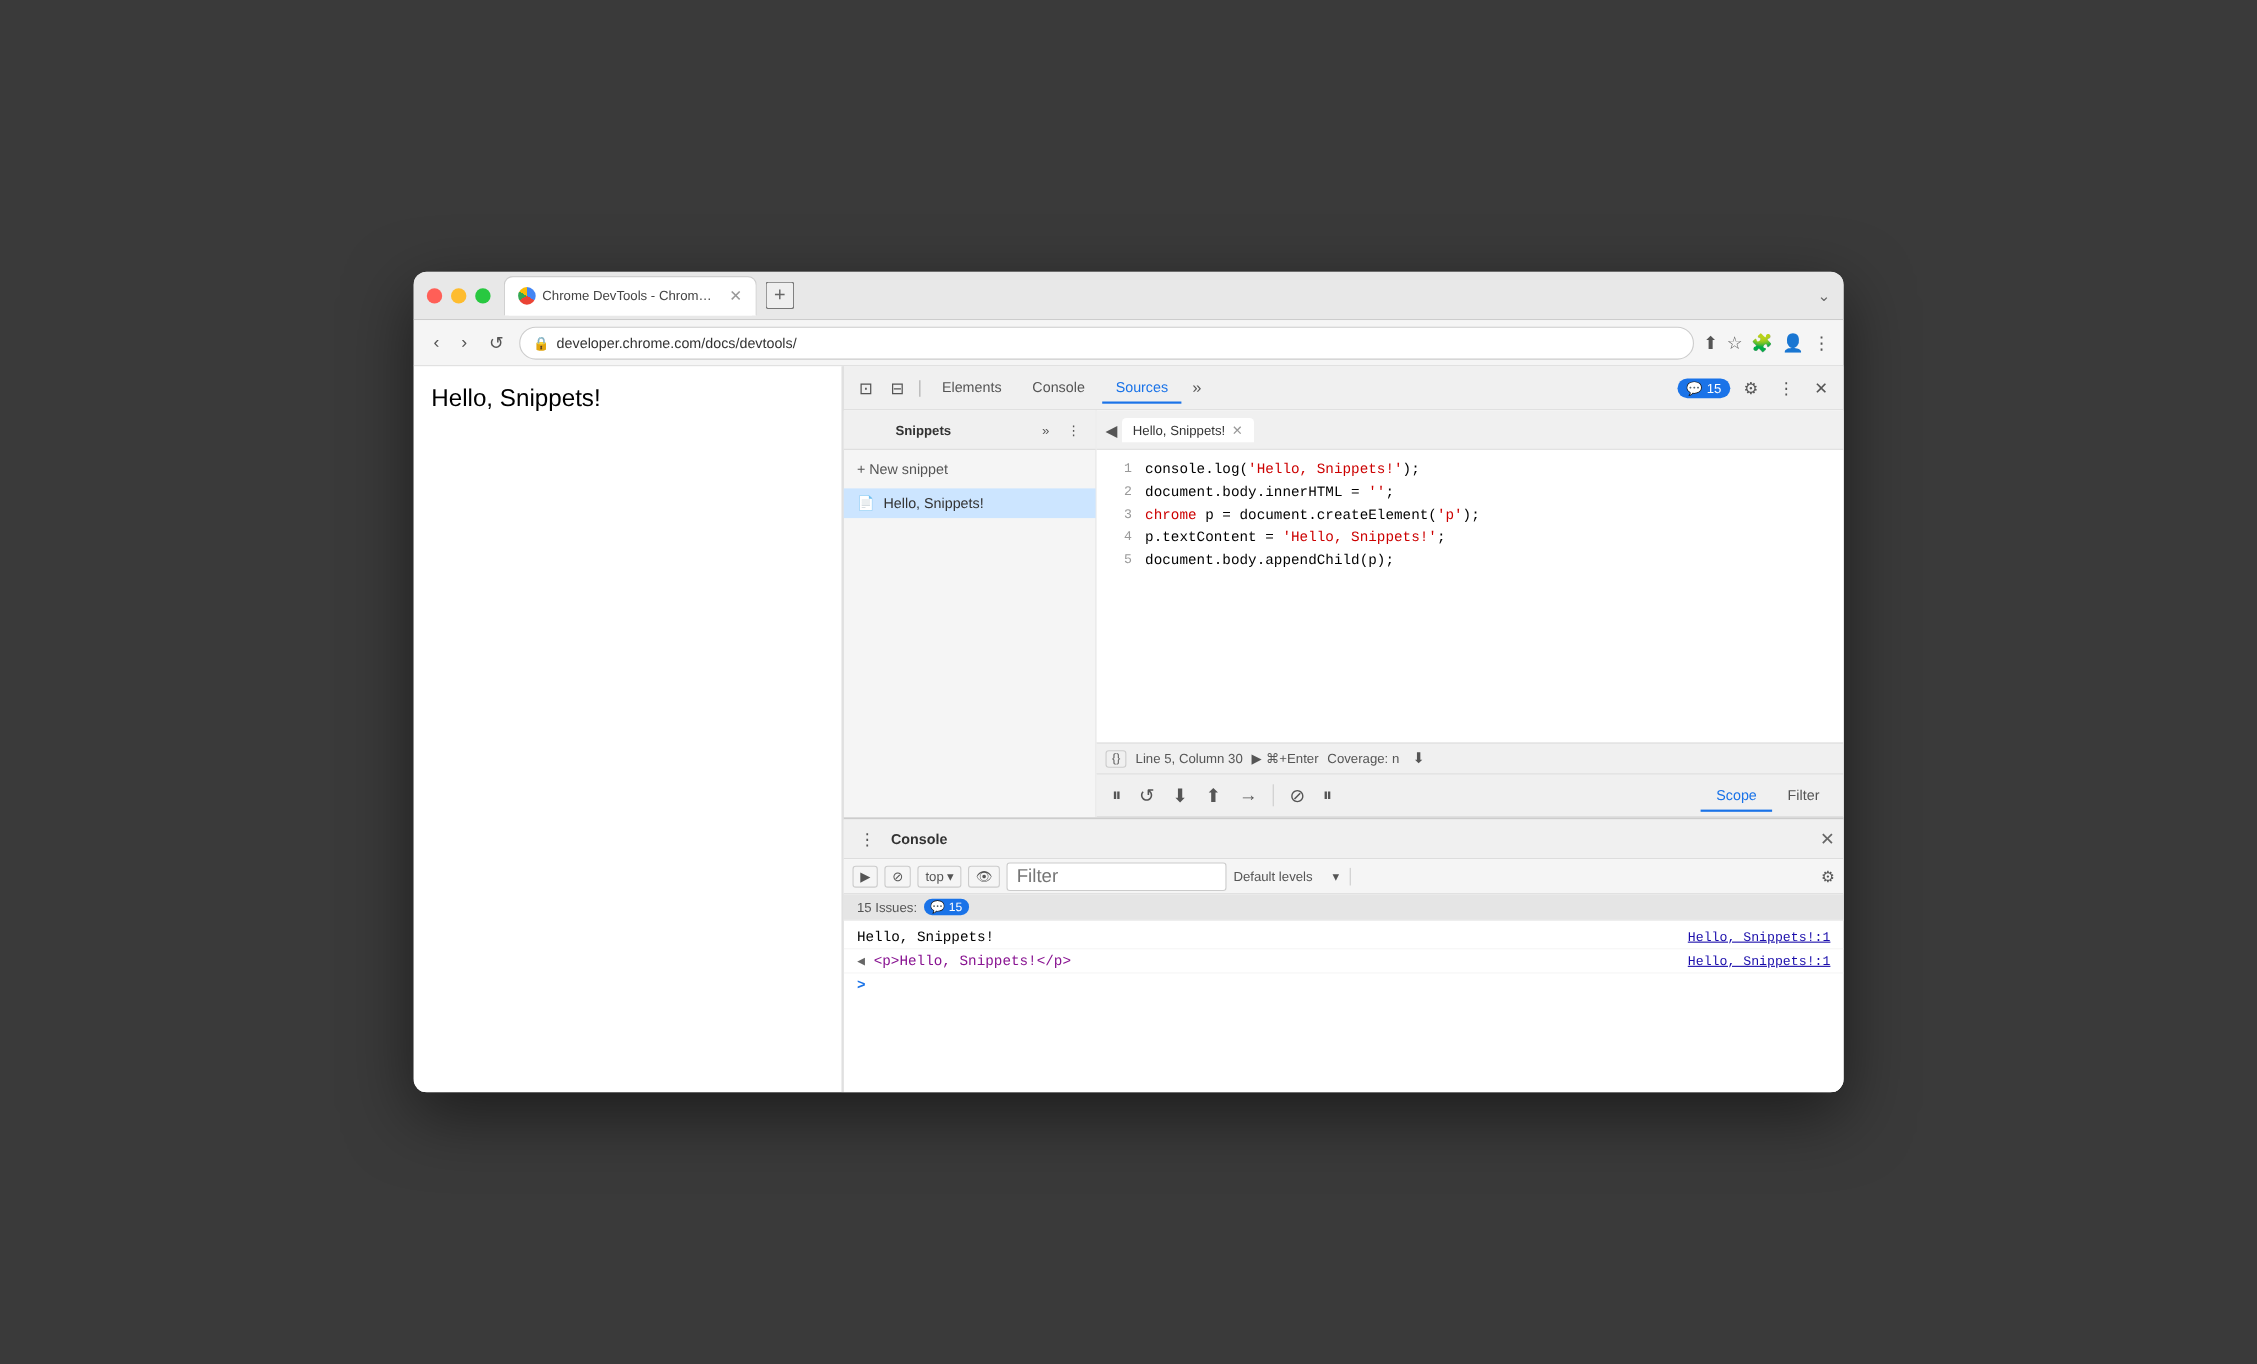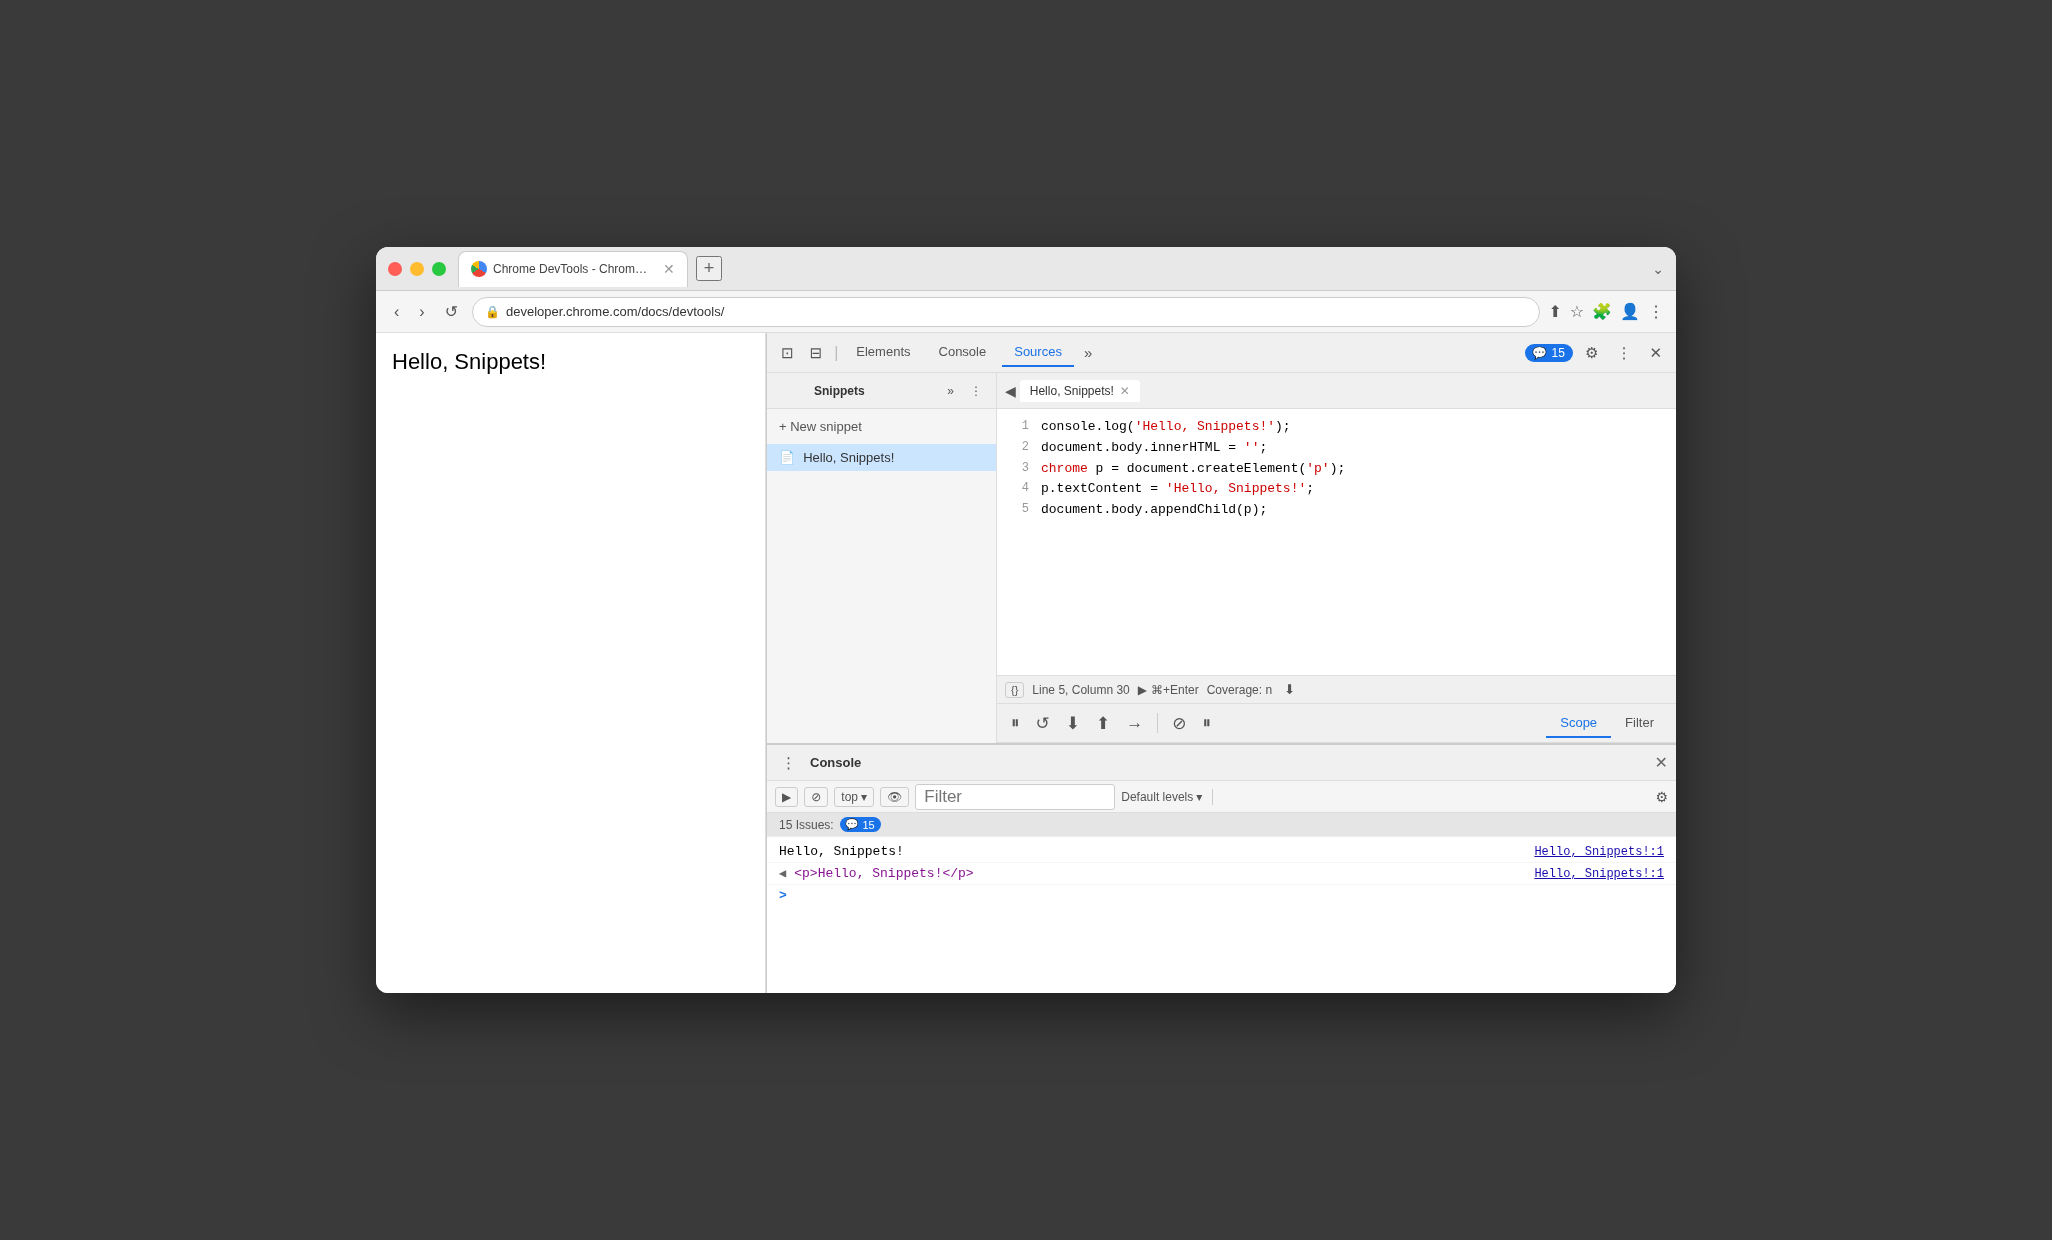--- a/index.html
+++ b/index.html
@@ -403,21 +403,21 @@
       max-width: 200px;
     }
     .default-levels-btn {
       background: none;
       border: none;
       font-size: 12px;
       color: #555;
       cursor: pointer;
       display: flex;
       align-items: center;
-      gap: 3px;
+      gap: 18px;
     }
     .settings-icon-btn {
       background: none;
       border: none;
       font-size: 14px;
       color: #555;
       cursor: pointer;
       margin-left: auto;
     }
     .console-issues-bar {

